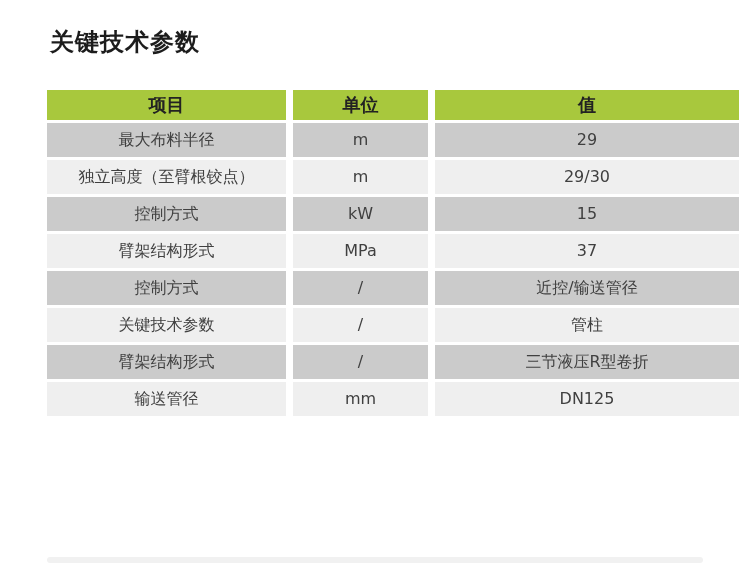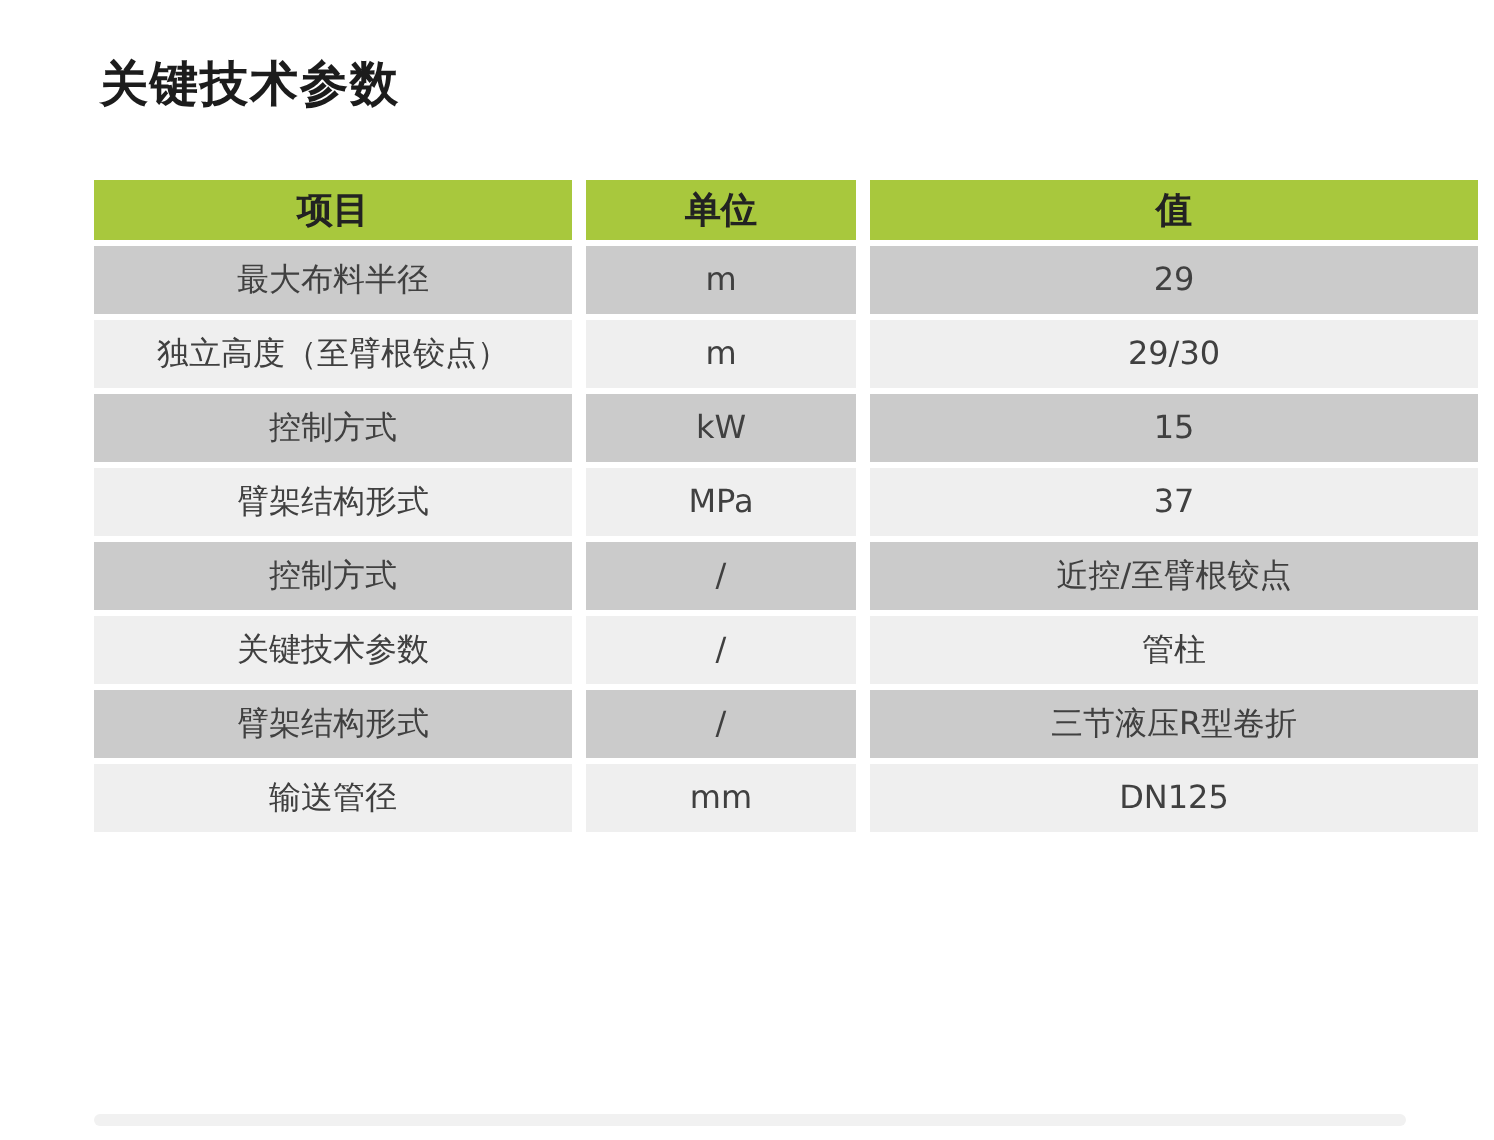--- a/index.html
+++ b/index.html
@@ -102,21 +102,21 @@
         <td class="col-value">15</td>
       </tr>
       <tr>
         <td class="col-item">臂架结构形式</td>
         <td class="col-unit">MPa</td>
         <td class="col-value">37</td>
       </tr>
       <tr>
         <td class="col-item">控制方式</td>
         <td class="col-unit">/</td>
-        <td class="col-value">近控/至臂根铰点</td>
+        <td class="col-value">近控/输送管径</td>
       </tr>
       <tr>
         <td class="col-item">关键技术参数</td>
         <td class="col-unit">/</td>
         <td class="col-value">管柱</td>
       </tr>
       <tr>
         <td class="col-item">臂架结构形式</td>
         <td class="col-unit">/</td>
         <td class="col-value">三节液压R型卷折</td>

